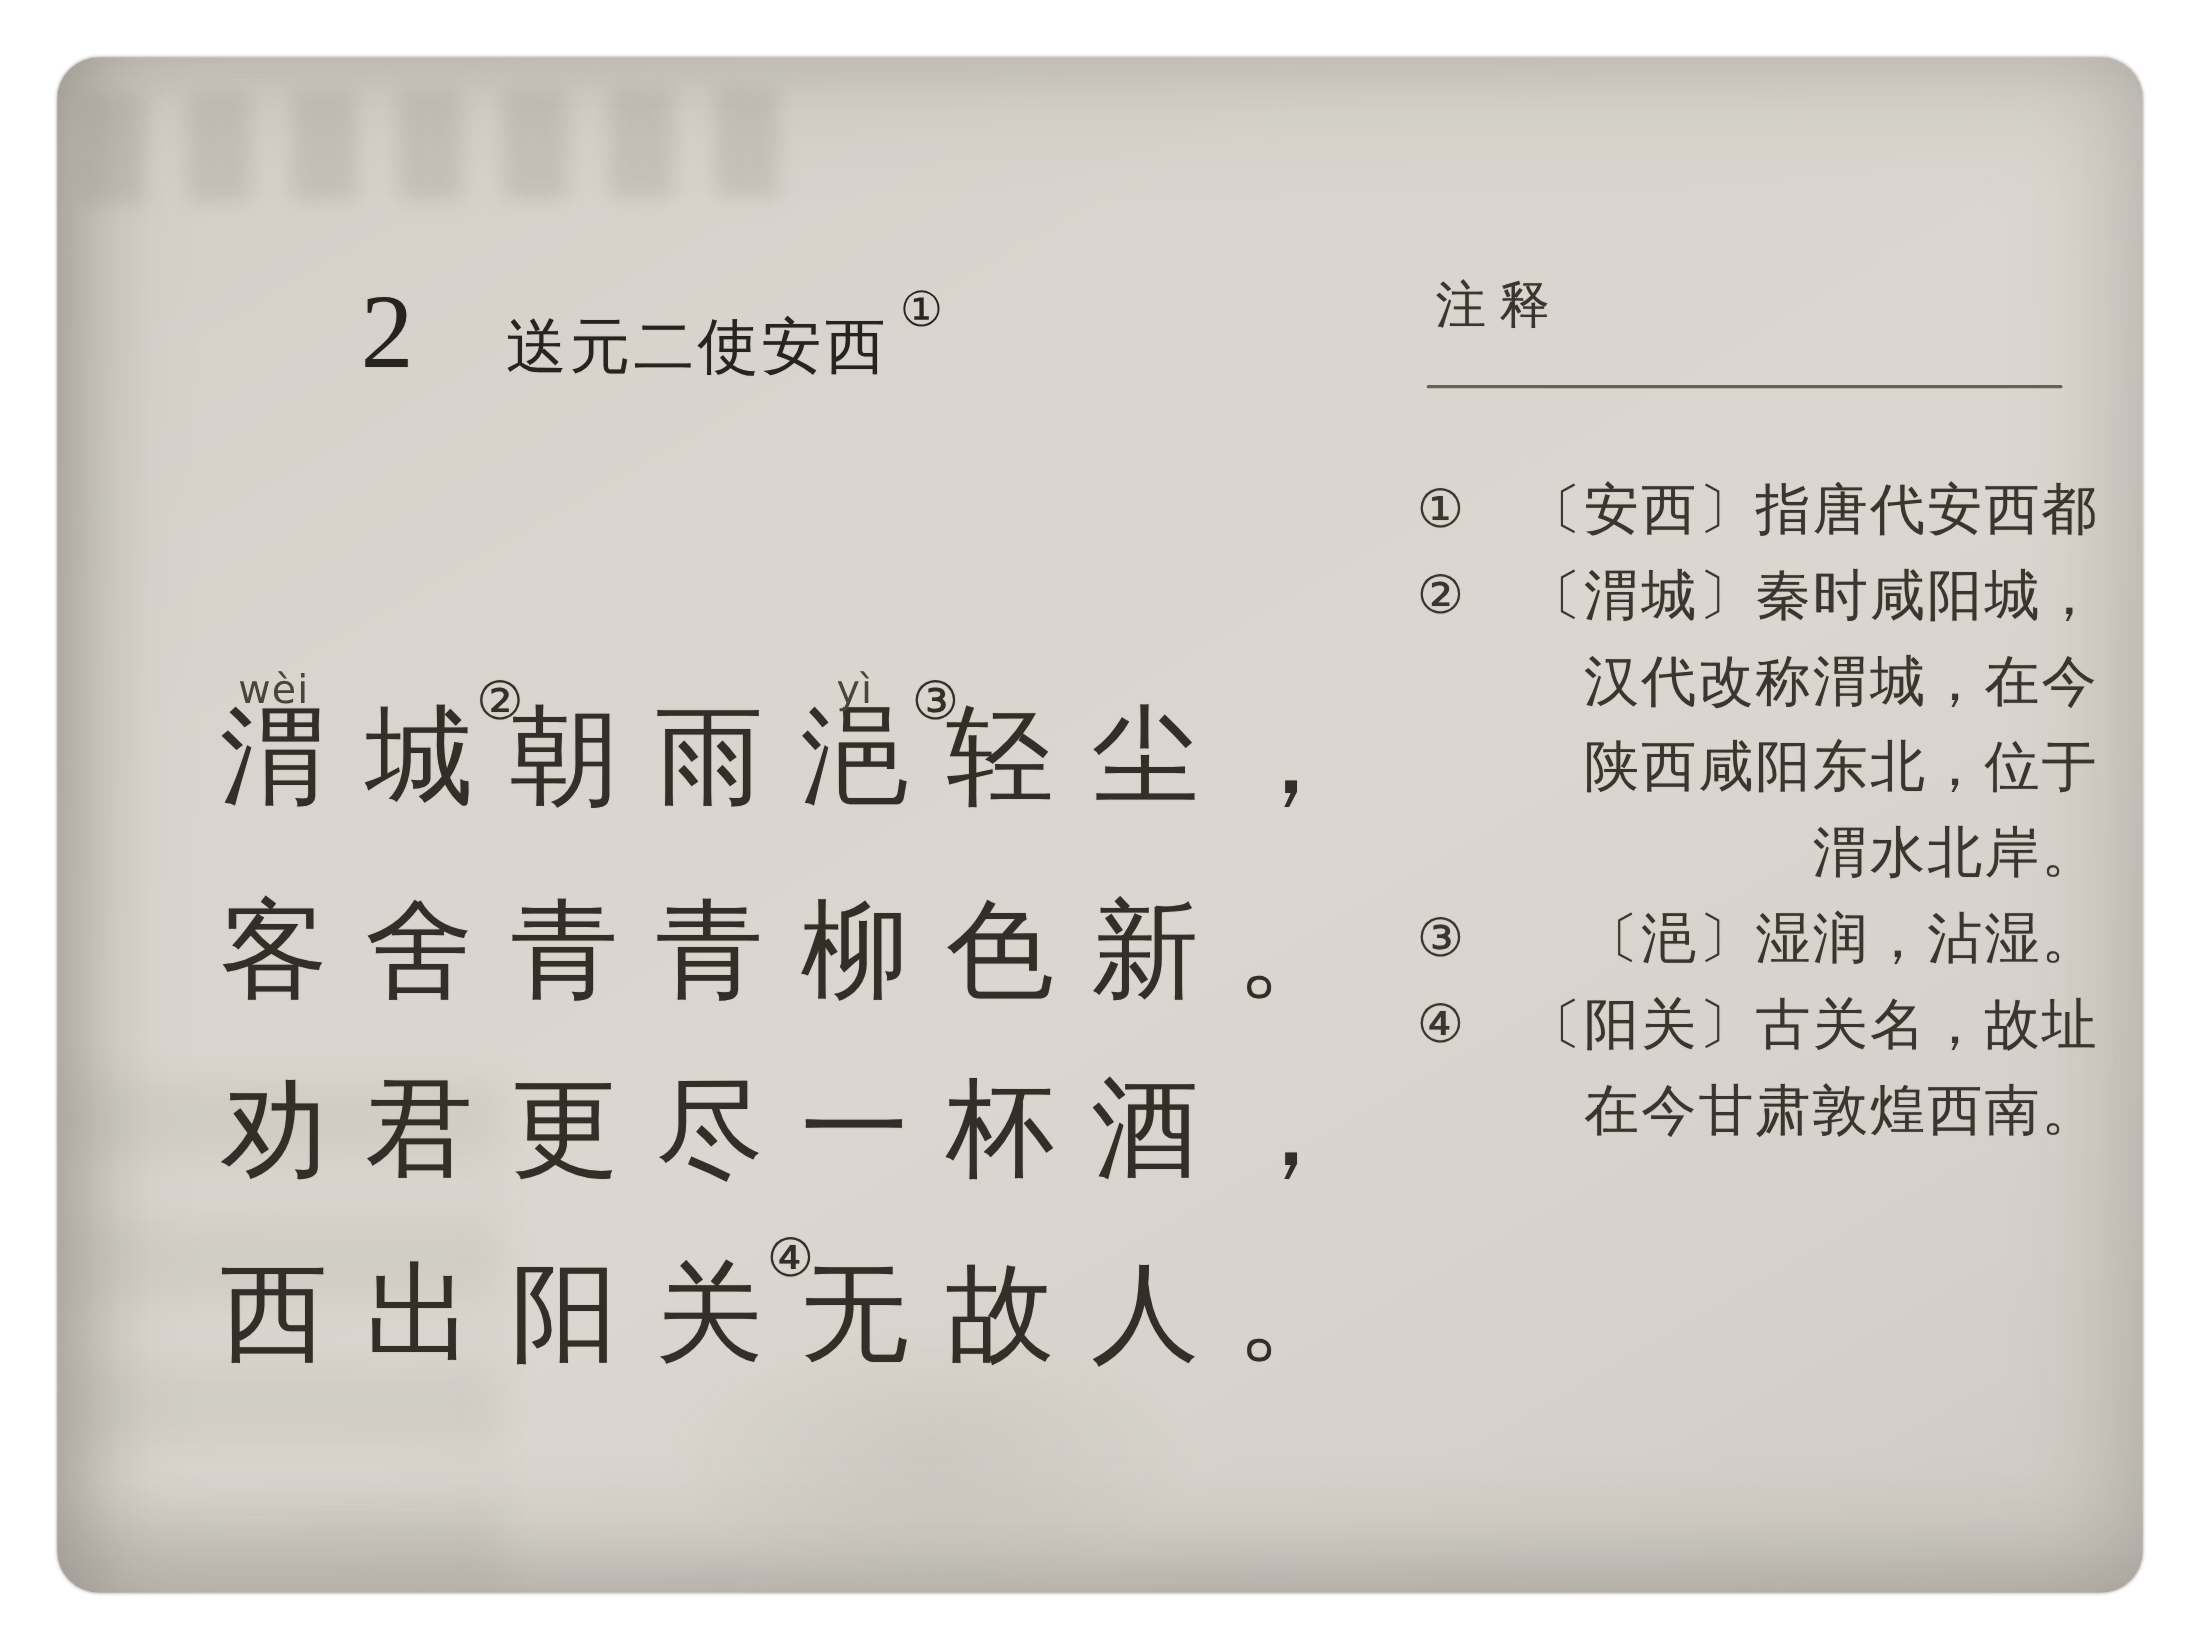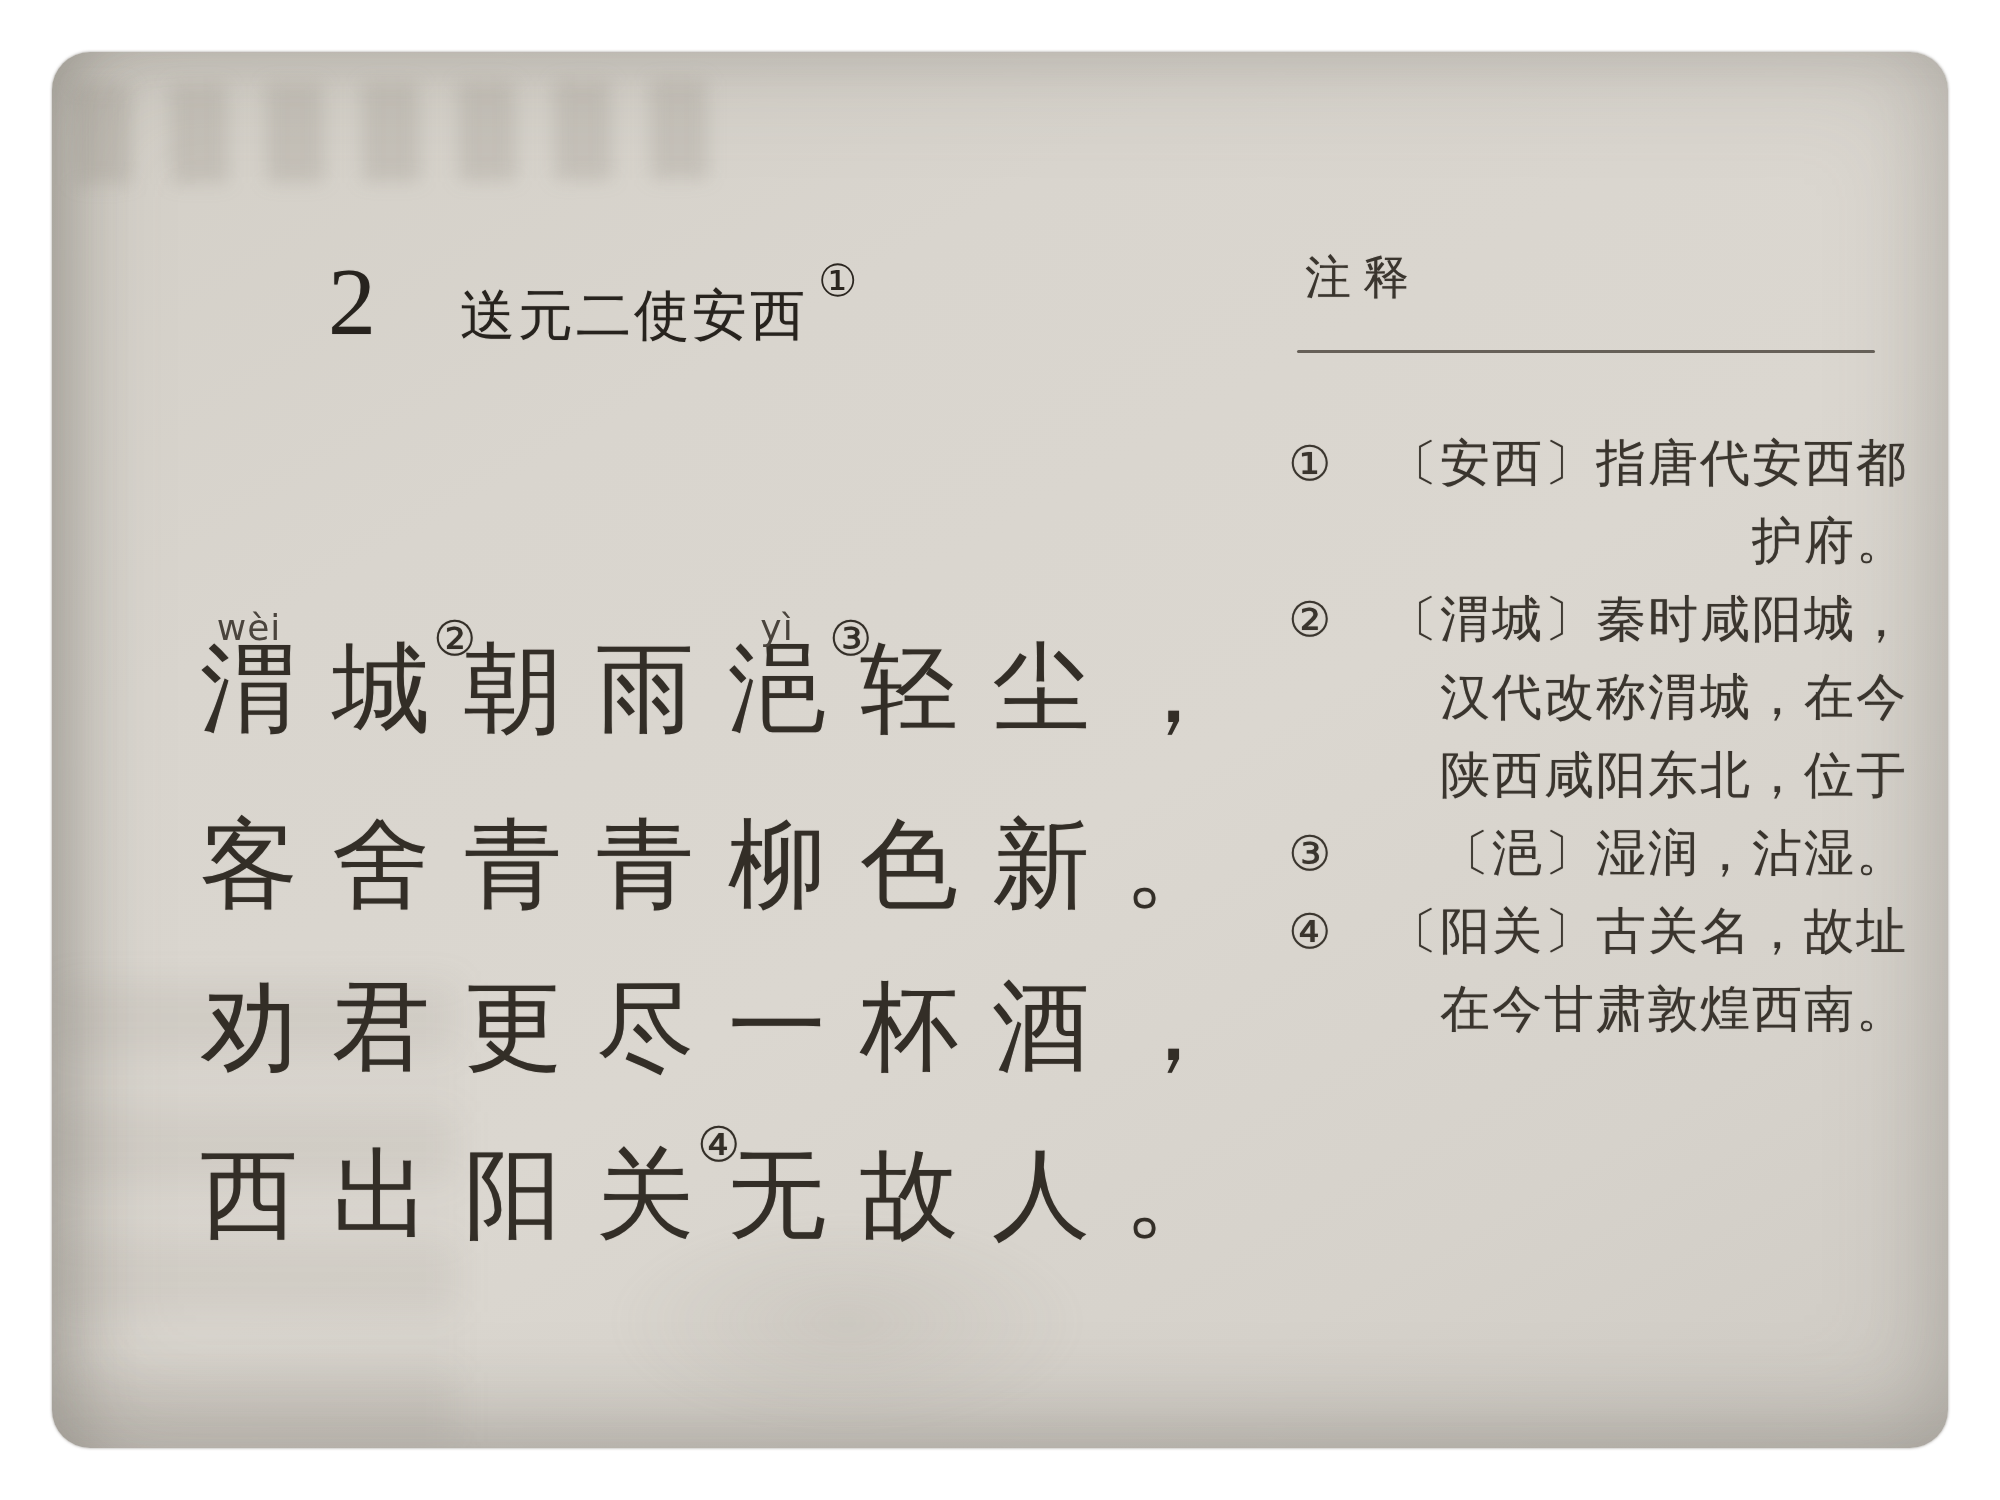--- a/index.html
+++ b/index.html
@@ -188,29 +188,29 @@
         </div>
       </div>
 
     <div class="notes-header cjk">注释</div>
     <div class="notes-divider"></div>
     <div class="notes-list">
         <div class="note-item">
           <span class="note-num">①</span>
           <div class="note-lines">
             <div class="note-line cjk">〔安西〕指唐代安西都</div>
-            <div class="note-line cjk">护府。</div>
           </div>
         </div>
         <div class="note-item">
           <span class="note-num">②</span>
           <div class="note-lines">
             <div class="note-line cjk">〔渭城〕秦时咸阳城，</div>
             <div class="note-line cjk">汉代改称渭城，在今</div>
             <div class="note-line cjk">陕西咸阳东北，位于</div>
+            <div class="note-line cjk">渭水北岸。</div>
           </div>
         </div>
         <div class="note-item">
           <span class="note-num">③</span>
           <div class="note-lines">
             <div class="note-line cjk">〔浥〕湿润，沾湿。</div>
           </div>
         </div>
         <div class="note-item">
           <span class="note-num">④</span>

